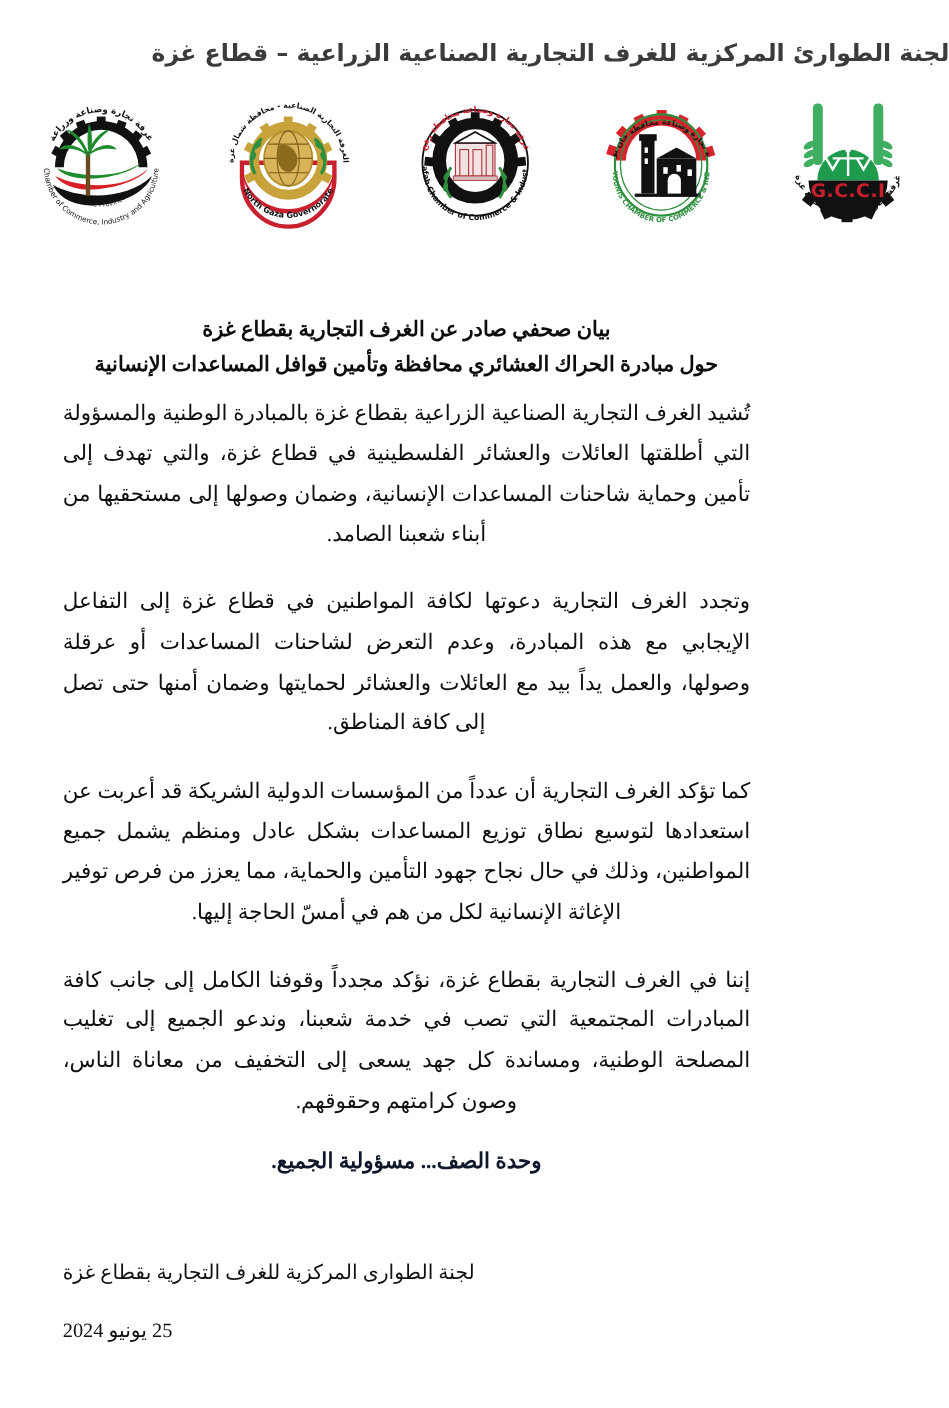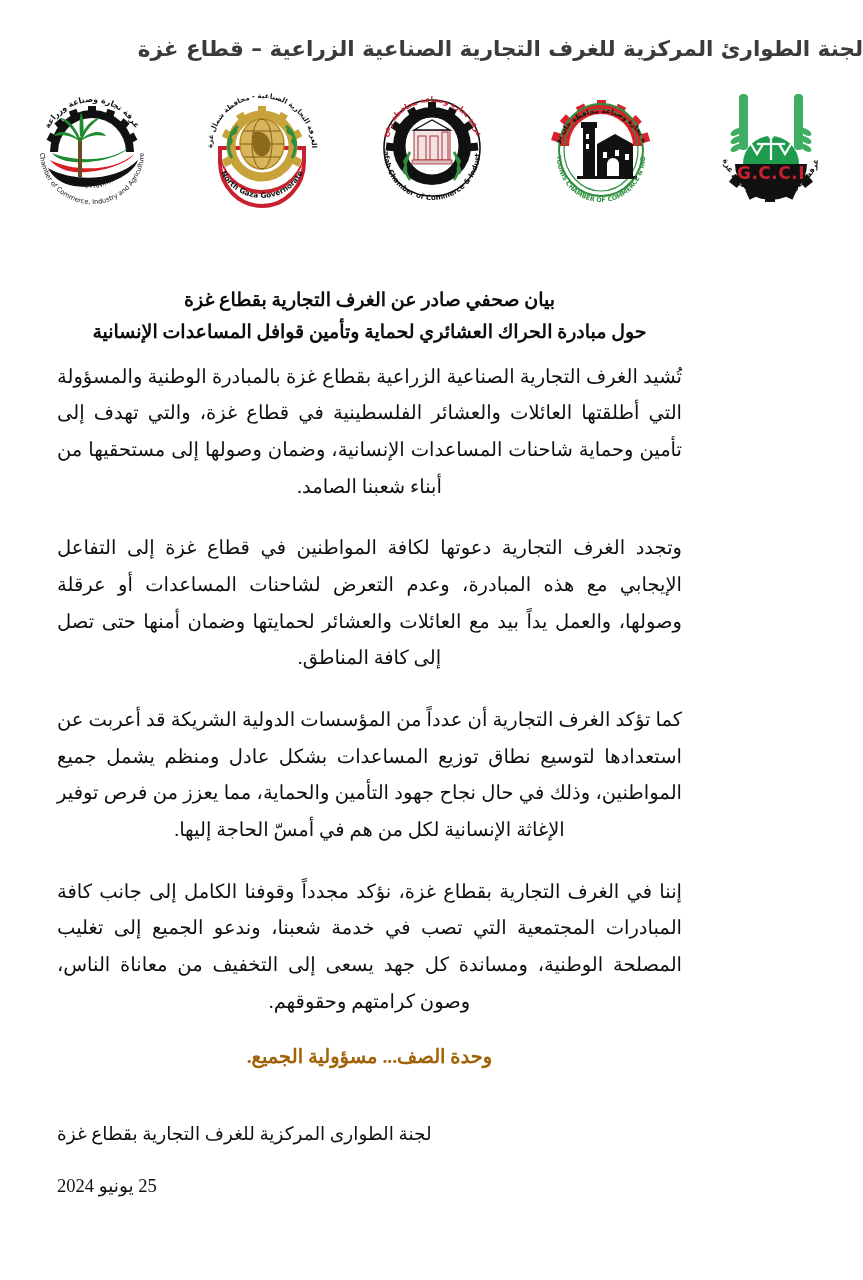--- a/index.html
+++ b/index.html
@@ -93,28 +93,28 @@
     font-family: "Liberation Serif", "DejaVu Serif", serif;
   }
   p.para.last { margin-bottom: 20px; }
 
   .slogan {
     margin-top: 6px;
     text-align: center;
     font-weight: 700;
     font-size: 19.5px;
     line-height: 1.7;
-    color: #a16207;
+    color: #0f172a;
     font-family: "Liberation Serif", "DejaVu Serif", serif;
   }
 
   
   .footer {
     position: absolute;
-    top: 1120px;
+    top: 1144px;
     left: 0;
     width: 863px;
     direction: rtl;
     padding: 0 57px;
     box-sizing: border-box;
   }
   .footer .f-line {
     text-align: left;
     font-size: 18.5px;
     line-height: 1.6;
@@ -354,21 +354,21 @@
         </text>
       </svg>
     </div>
 
   </div>
 
   <div class="body-wrap">
 
     <div class="headings">
       <span class="h-line">بيان صحفي صادر عن الغرف التجارية بقطاع غزة</span>
-      <span class="h-line">حول مبادرة الحراك العشائري لحماية وتأمين قوافل المساعدات الإنسانية</span>
+      <span class="h-line">حول مبادرة الحراك العشائري محافظة وتأمين قوافل المساعدات الإنسانية</span>
     </div>
 
     <div class="paragraphs">
       <p class="para">تُشيد الغرف التجارية الصناعية الزراعية بقطاع غزة بالمبادرة الوطنية والمسؤولة التي أطلقتها العائلات والعشائر الفلسطينية في قطاع غزة، والتي تهدف إلى تأمين وحماية شاحنات المساعدات الإنسانية، وضمان وصولها إلى مستحقيها من أبناء شعبنا الصامد.</p>
       <p class="para">وتجدد الغرف التجارية دعوتها لكافة المواطنين في قطاع غزة إلى التفاعل الإيجابي مع هذه المبادرة، وعدم التعرض لشاحنات المساعدات أو عرقلة وصولها، والعمل يداً بيد مع العائلات والعشائر لحمايتها وضمان أمنها حتى تصل إلى كافة المناطق.</p>
       <p class="para">كما تؤكد الغرف التجارية أن عدداً من المؤسسات الدولية الشريكة قد أعربت عن استعدادها لتوسيع نطاق توزيع المساعدات بشكل عادل ومنظم يشمل جميع المواطنين، وذلك في حال نجاح جهود التأمين والحماية، مما يعزز من فرص توفير الإغاثة الإنسانية لكل من هم في أمسّ الحاجة إليها.</p>
       <p class="para last">إننا في الغرف التجارية بقطاع غزة، نؤكد مجدداً وقوفنا الكامل إلى جانب كافة المبادرات المجتمعية التي تصب في خدمة شعبنا، وندعو الجميع إلى تغليب المصلحة الوطنية، ومساندة كل جهد يسعى إلى التخفيف من معاناة الناس، وصون كرامتهم وحقوقهم.</p>
 
       <div class="slogan">وحدة الصف... مسؤولية الجميع.</div>
     </div>

